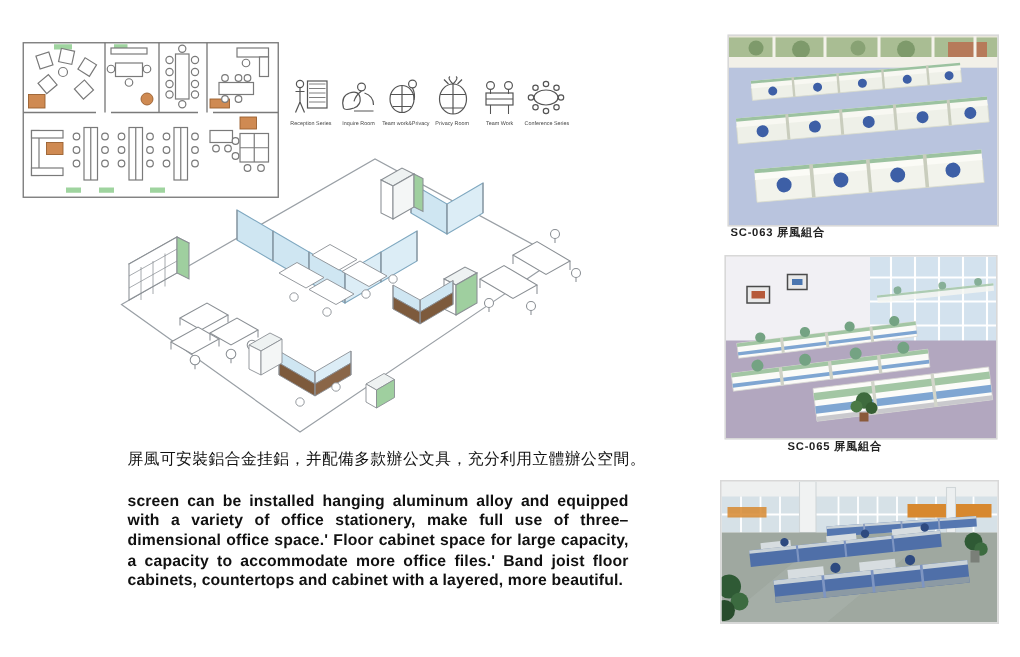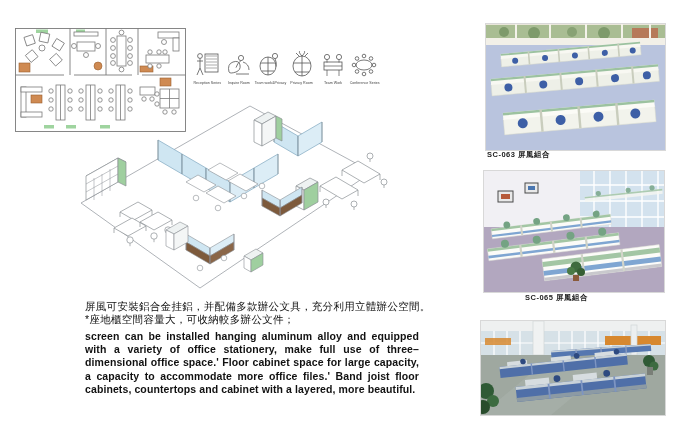--- a/index.html
+++ b/index.html
@@ -10,21 +10,21 @@
   }
   
   .floorplan-wrap{position:absolute;left:14px;top:27px;width:173px;height:106px;}
   .icon-row{position:absolute;left:193px;top:50px;width:186px;height:44px;display:flex;justify-content:space-between;}
   .icon-item{width:29px;display:flex;flex-direction:column;align-items:center;}
   .icon-item svg{width:26px;height:30px;}
   .icon-label{font-size:4px;line-height:5px;color:#444;white-space:nowrap;transform:scale(.9);transform-origin:center top;}
   .iso-wrap{position:absolute;left:58px;top:90px;width:384px;height:210px;}
   .text-block{position:absolute;left:85px;top:300px;width:334px;}
   .cn-line{font-size:10.5px;line-height:13px;font-weight:400;color:#111;letter-spacing:.3px;white-space:nowrap;}
-  .en-paragraph{font-size:10.5px;line-height:13.2px;font-weight:600;color:#111;text-align:justify;letter-spacing:.1px;margin-top:4px;}
+  .en-paragraph{font-size:10.5px;line-height:13.2px;font-weight:600;color:#111;text-align:justify;letter-spacing:.1px;margin-top:15px;}
   
   .photo-card{position:absolute;overflow:hidden;border:1px solid #d8d8d8;background:#eee;}
   .photo-card svg{display:block;width:100%;height:100%;}
   .photo-caption{position:absolute;font-size:7.5px;font-weight:700;color:#222;letter-spacing:.5px;white-space:nowrap;text-align:center;}
   #photo1{left:485px;top:23px;width:179px;height:126px;}
   #cap1{left:487px;top:150px;}
   #photo2{left:483px;top:170px;width:180px;height:121px;}
   #cap2{left:485px;top:293px;padding-left:40px;}
   #photo3{left:480px;top:320px;width:184px;height:94px;}
   #cap3{left:496px;top:416px;margin-top:44px;}
@@ -313,21 +313,20 @@
       <g stroke="#8a8f94" stroke-width="0.6">
         <polygon points="186,166 198,159 205,163 193,170" fill="#eef2f2"></polygon>
         <polygon points="186,166 193,170 193,182 186,178" fill="#ffffff"></polygon>
         <polygon points="193,170 205,163 205,175 193,182" fill="#9fcf9f"></polygon>
       </g>
     </svg>
   </div>
 
   <div class="text-block">
     <div class="cn-line">屏風可安裝鋁合金挂鋁，并配備多款辦公文具，充分利用立體辦公空間。</div>
-    <div class="cn-line">*座地櫃空間容量大，可收納較多辦公文件；</div>
     <div class="en-paragraph">screen can be installed hanging aluminum alloy and equipped with a variety of office stationery, make full use of three–dimensional office space.' Floor cabinet space for large capacity, a capacity to accommodate more office files.' Band joist floor cabinets, countertops and cabinet with a layered, more beautiful.</div>
   </div>
 
   <div class="photo-card" id="photo1">
     <svg viewBox="0 0 179 126" preserveAspectRatio="none">
       <rect x="0" y="0" width="179" height="126" fill="#b9c4de"></rect>
       <rect x="0" y="0" width="179" height="21" fill="#e9e6da"></rect>
       <rect x="0" y="1" width="179" height="13" fill="#a9bd93"></rect>
       <circle cx="18" cy="8" r="5" fill="#7e9a6b"></circle>
         <circle cx="48" cy="9" r="6" fill="#7e9a6b"></circle>

